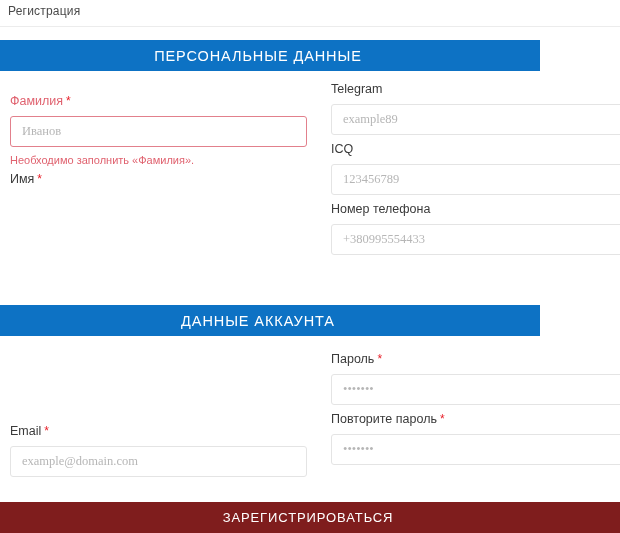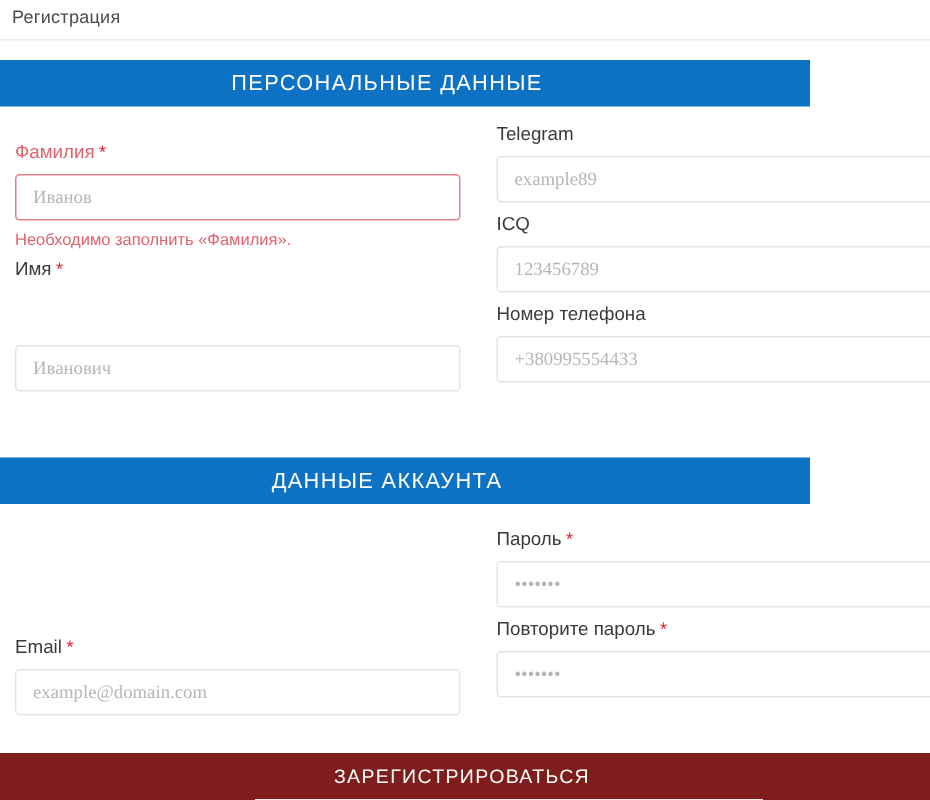--- a/index.html
+++ b/index.html
@@ -148,21 +148,20 @@
     <div class="field-error-msg">Необходимо заполнить «Фамилия».</div>
   </div>
 
   <div class="field col-left" style="top:159px;">
     <div class="field-label">
       <span>Имя</span><span class="req">*</span>
     </div>
   </div>
 
   <div class="field col-left" style="top:218px;">
-    <input class="field-input" type="text" placeholder="Иванович" style="">
   </div>
 
   <div class="field col-right" style="top:81px;">
     <div class="field-label">
       <span>Telegram</span><span class="req"></span>
     </div>
     <input class="field-input" type="text" placeholder="example89" style="">
   </div>
 
   <div class="field col-right" style="top:141px;">

